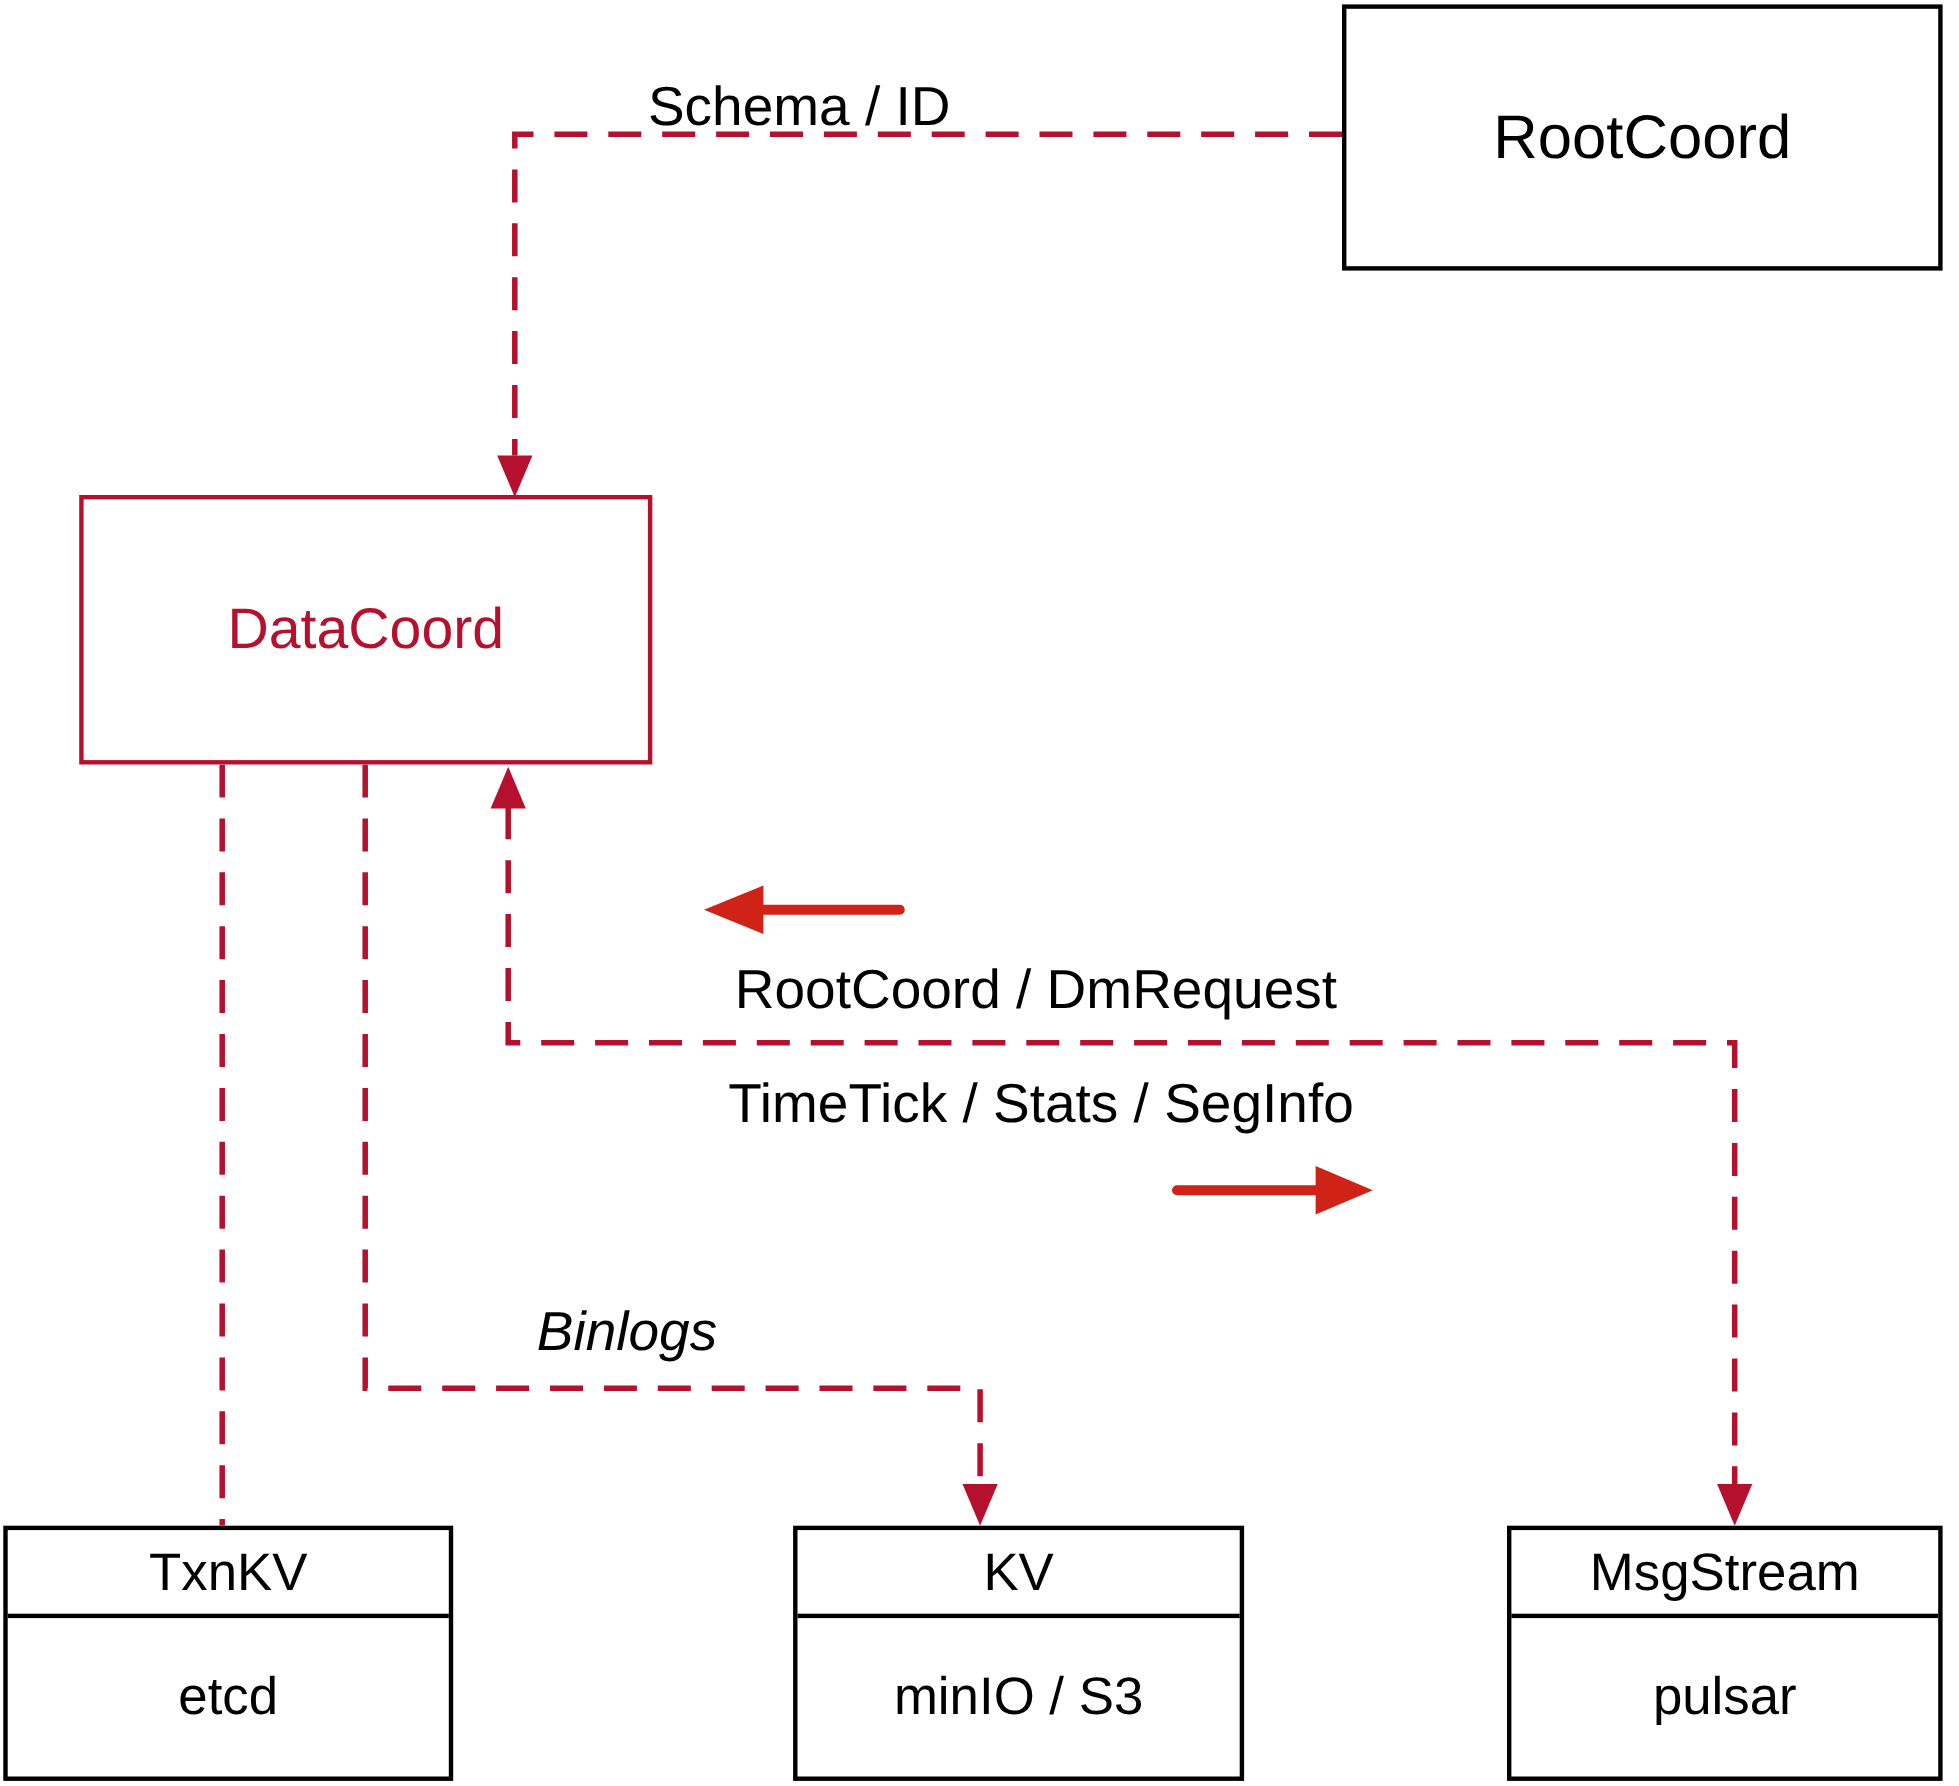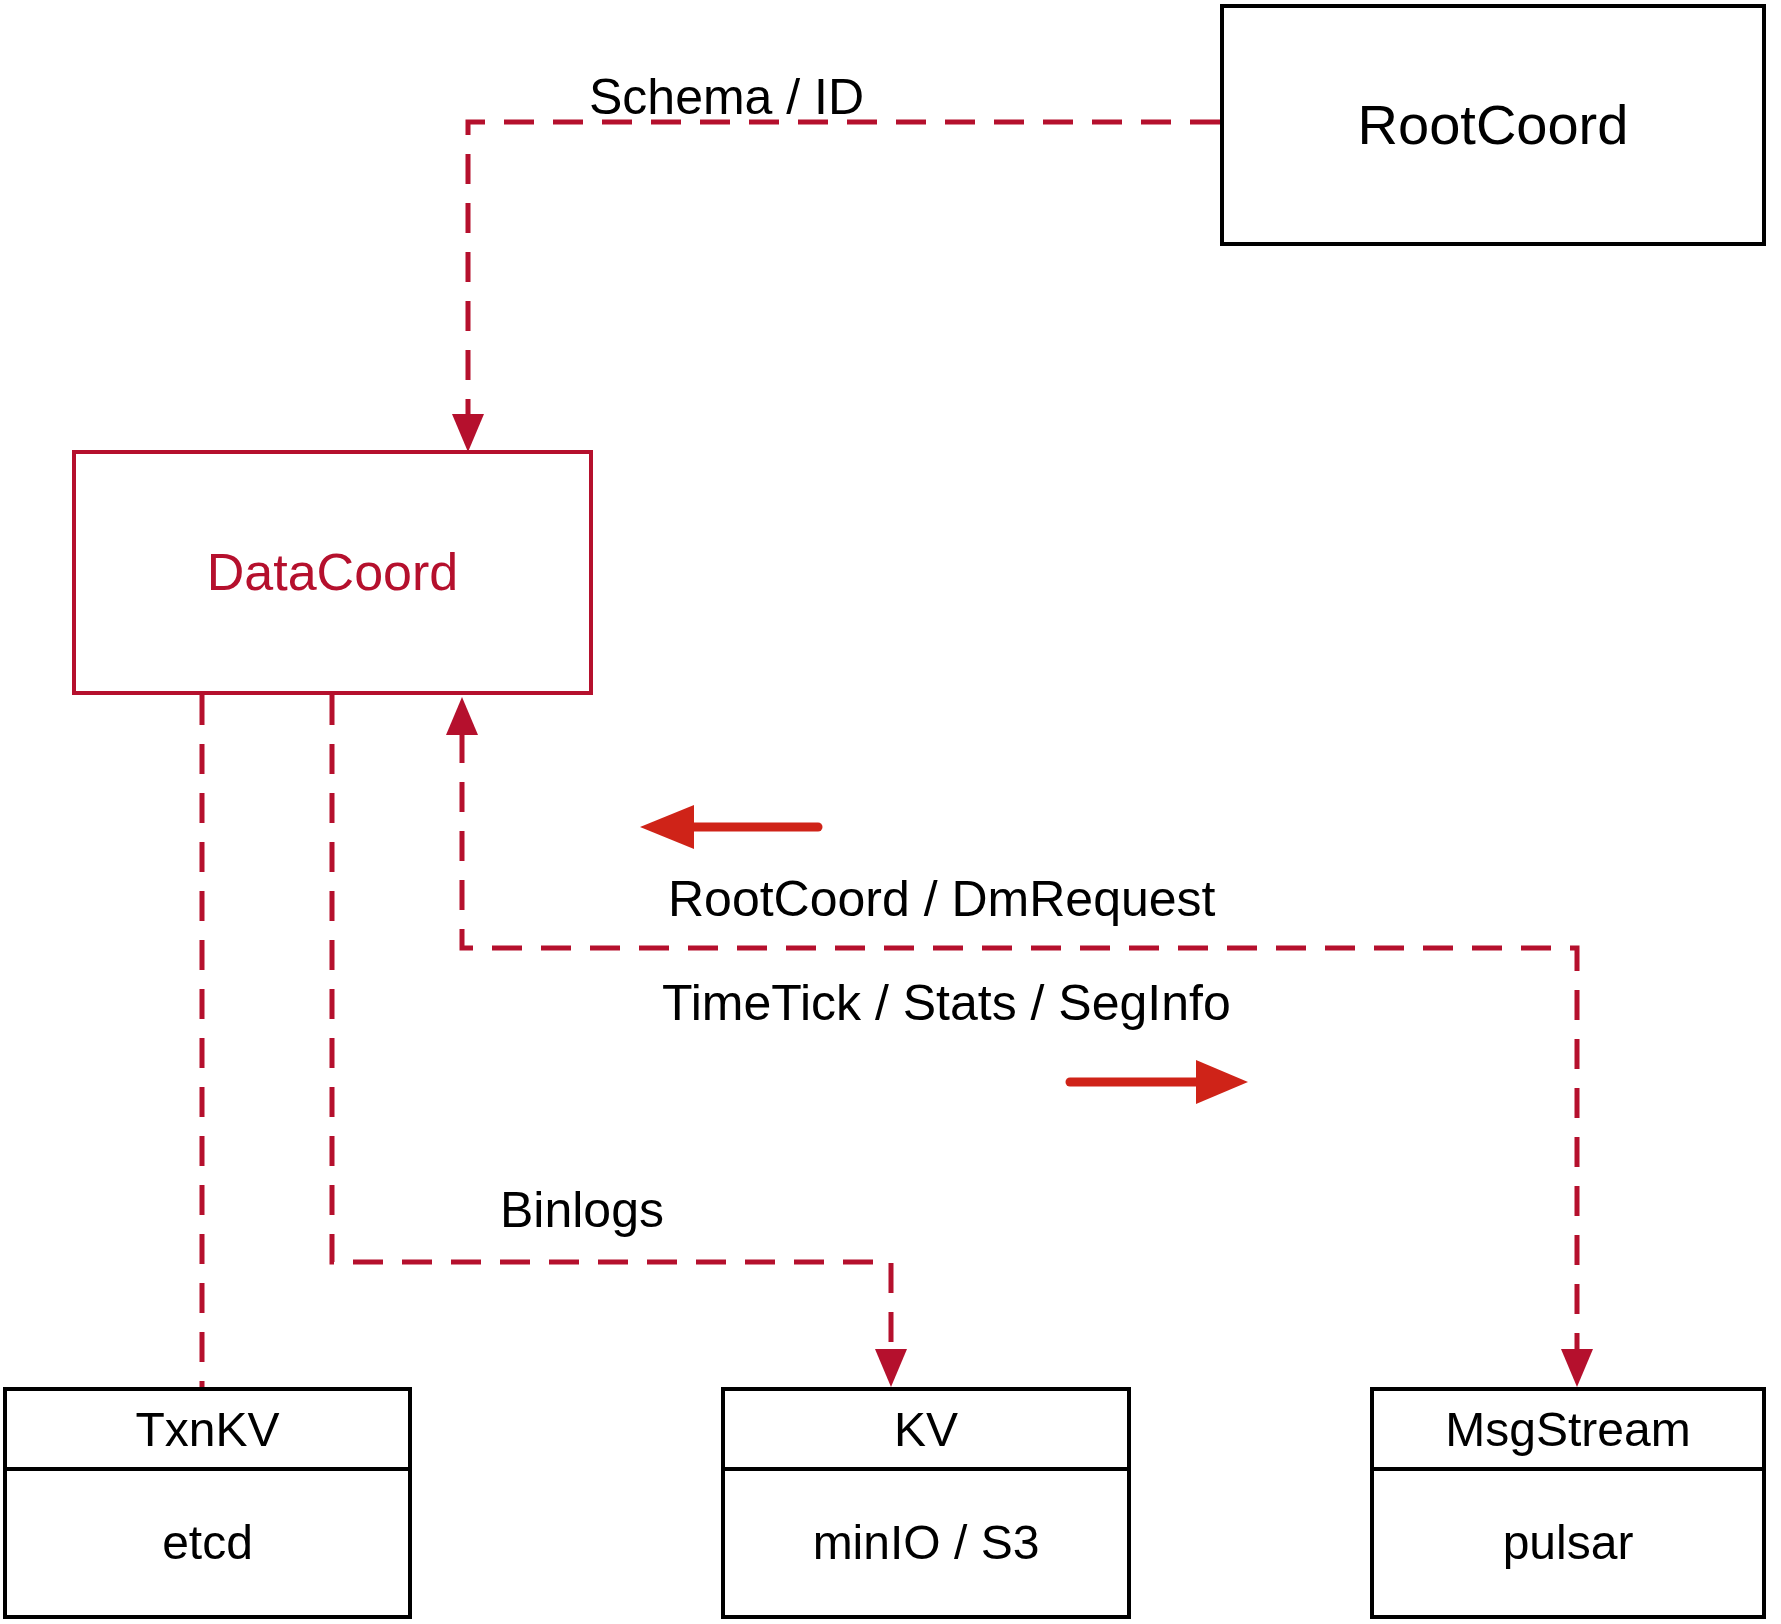--- a/index.html
+++ b/index.html
@@ -117,15 +117,15 @@
       <div>pulsar</div>
     </div>
   </div>
 
   <div class="edge-label" style="left:589px;top:50px;margin-top:20px;">Schema / ID</div>
 
   <div class="edge-label" style="left:668px;top:872px;">RootCoord / DmRequest</div>
 
   <div class="edge-label" style="left:662px;top:976px;">TimeTick / Stats / SegInfo</div>
 
-  <div class="edge-label" style="left:500px;top:1183px;">Binlogs</div>
+  <div class="edge-label" style="left:488px;top:1183px;font-style:italic;">Binlogs</div>
 
 </div>
 
 </body></html>

